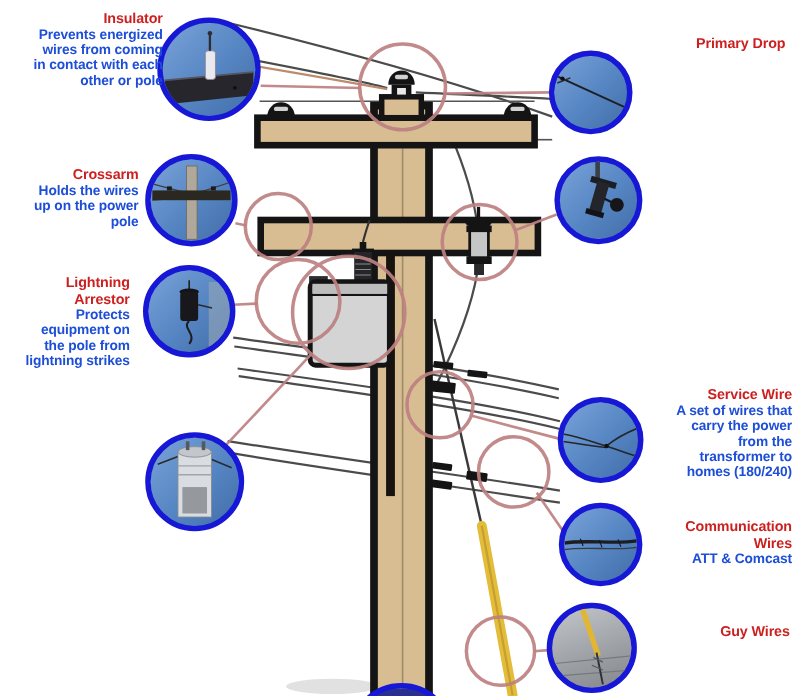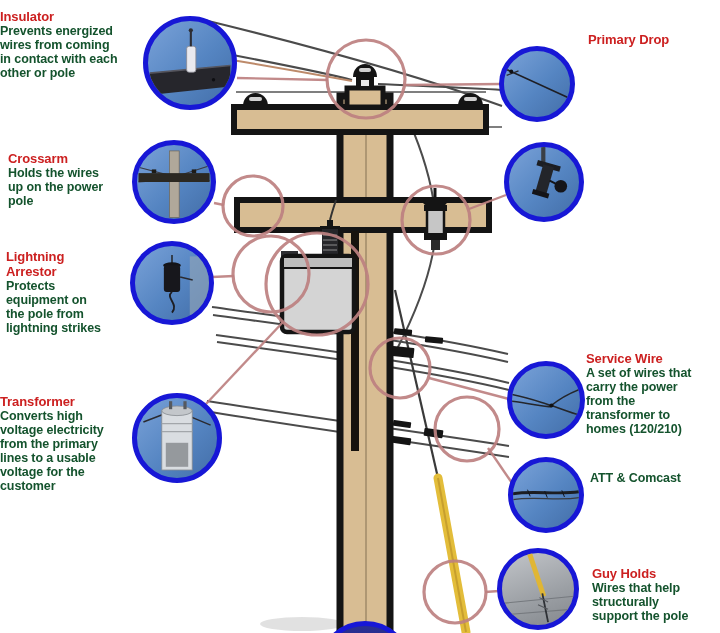--- a/index.html
+++ b/index.html
@@ -8,23 +8,23 @@
     --rose:#bd8181;
     --tan:#d8bd93;
     --yellow:#e3bd3a;
   }
   html,body{margin:0;padding:0;background:#fff;}
   .stage{
     position:relative;width:720px;height:633px;overflow:hidden;background:#fff;
     font-family:"Liberation Sans",sans-serif;
   }
   .scene{position:absolute;left:0;top:0;width:720px;height:633px;}
-  .label{position:absolute;text-align:left;font-weight:700;letter-spacing:-0.1px;}
+  .label{position:absolute;text-align:right;font-weight:700;letter-spacing:-0.1px;}
   .label .ttl{color:var(--red);font-size:13px;line-height:15px;white-space:pre-line;}
-  .label .dsc{color:#14532d;font-size:12.5px;line-height:14px;white-space:pre-line;}
+  .label .dsc{color:#1d4ed8;font-size:12.5px;line-height:14px;white-space:pre-line;}
   .photo{
     position:absolute;border:5px solid var(--blue);border-radius:50%;
     overflow:hidden;box-sizing:border-box;
     background:linear-gradient(135deg,#7aa2d8 0%,#5585c2 55%,#436ea8 100%);
   }
   .photo.gray{background:linear-gradient(160deg,#c2c5c9 0%,#9b9fa4 60%,#84888d 100%);}
   .photo.base{background:linear-gradient(180deg,#2a2f92,#1b1f6e);}
   .photo svg{position:absolute;left:0;top:0;width:100%;height:100%;}
 </style>
 </head>
@@ -256,48 +256,38 @@
 lightning strikes</div>
   </div>
 
   <div class="label" style="left:8px;top:151px;width:118px">
     <div class="ttl">Crossarm</div>
     <div class="dsc">Holds the wires
 up on the power
 pole</div>
   </div>
 
-  <div class="label" style="left:0px;top:394px;width:146px">
-    <div class="ttl">Transformer</div>
-    <div class="dsc">Converts high
-voltage electricity
-from the primary
-lines to a usable
-voltage for the
-customer</div>
-  </div>
 
   <div class="label" style="left:588px;top:32px;width:126px">
     <div class="ttl">Primary Drop</div>
   </div>
 
 
   <div class="label" style="left:586px;top:351px;width:134px">
     <div class="ttl">Service Wire</div>
     <div class="dsc">A set of wires that
 carry the power
 from the
 transformer to
-homes (120/210)</div>
+homes (180/240)</div>
   </div>
 
   <div class="label" style="left:590px;top:471px;width:130px">
+    <div class="ttl">Communication
+Wires</div>
     <div class="dsc">ATT &amp; Comcast</div>
   </div>
 
   <div class="label" style="left:592px;top:566px;width:126px">
-    <div class="ttl">Guy Holds</div>
-    <div class="dsc">Wires that help
-structurally
-support the pole</div>
+    <div class="ttl">Guy Wires</div>
   </div>
 
 </div>
 
 </body></html>

